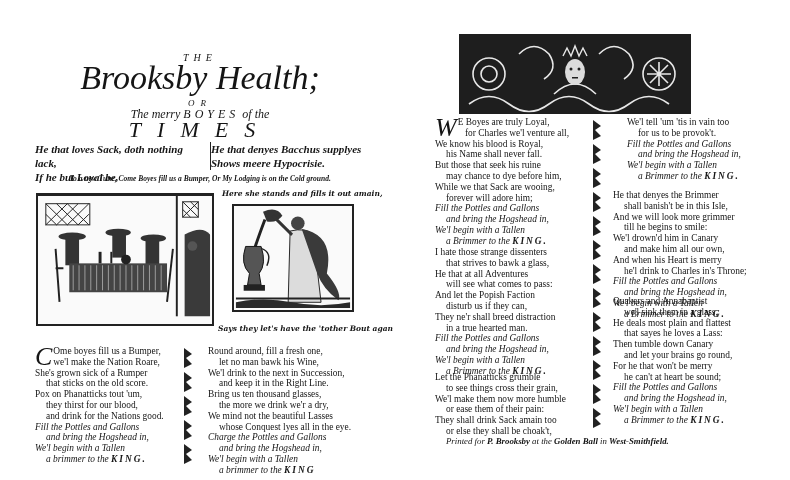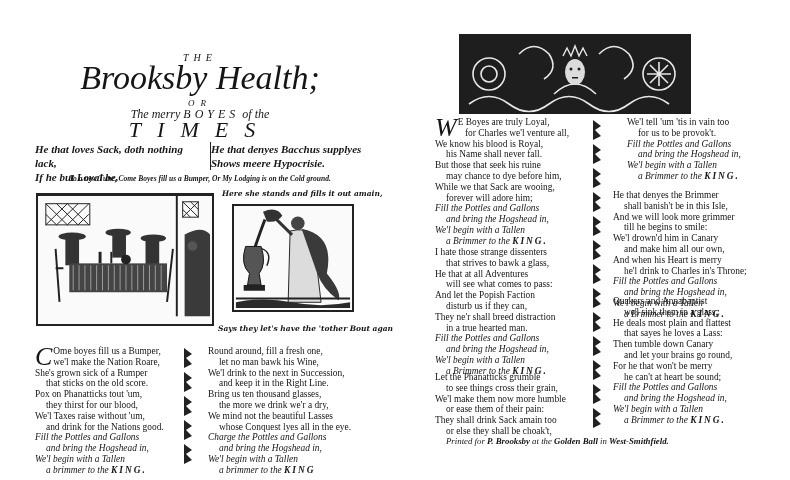--- a/index.html
+++ b/index.html
@@ -148,21 +148,20 @@
   <div class="woodcut-caption cap-bottom">Says they let's have the 'tother Bout agan</div>
 
   <div class="verse verse-l1">
     <span class="dropcap">C</span>
     <span class="ln">Ome boyes fill us a Bumper,</span>
     <span class="ln ind">we'l make the Nation Roare,</span>
     <span class="ln">She's grown sick of a Rumper</span>
     <span class="ln ind">that sticks on the old score.</span>
     <span class="ln">Pox on Phanatticks tout 'um,</span>
     <span class="ln ind">they thirst for our blood,</span>
-    <span class="ln">We'l Taxes raise without 'um,</span>
     <span class="ln ind">and drink for the Nations good.</span>
     <span class="ln it">Fill the Pottles and Gallons</span>
     <span class="ln it ind">and bring the Hogshead in,</span>
     <span class="ln it">We'l begin with a Tallen</span>
     <span class="ln king ind"><span>a brimmer to the</span> <b>KING.</b></span>
   </div>
 
   <div class="ornament orn-l">
     <svg viewBox="0 0 12 120" preserveAspectRatio="none">
       <g fill="#222">

